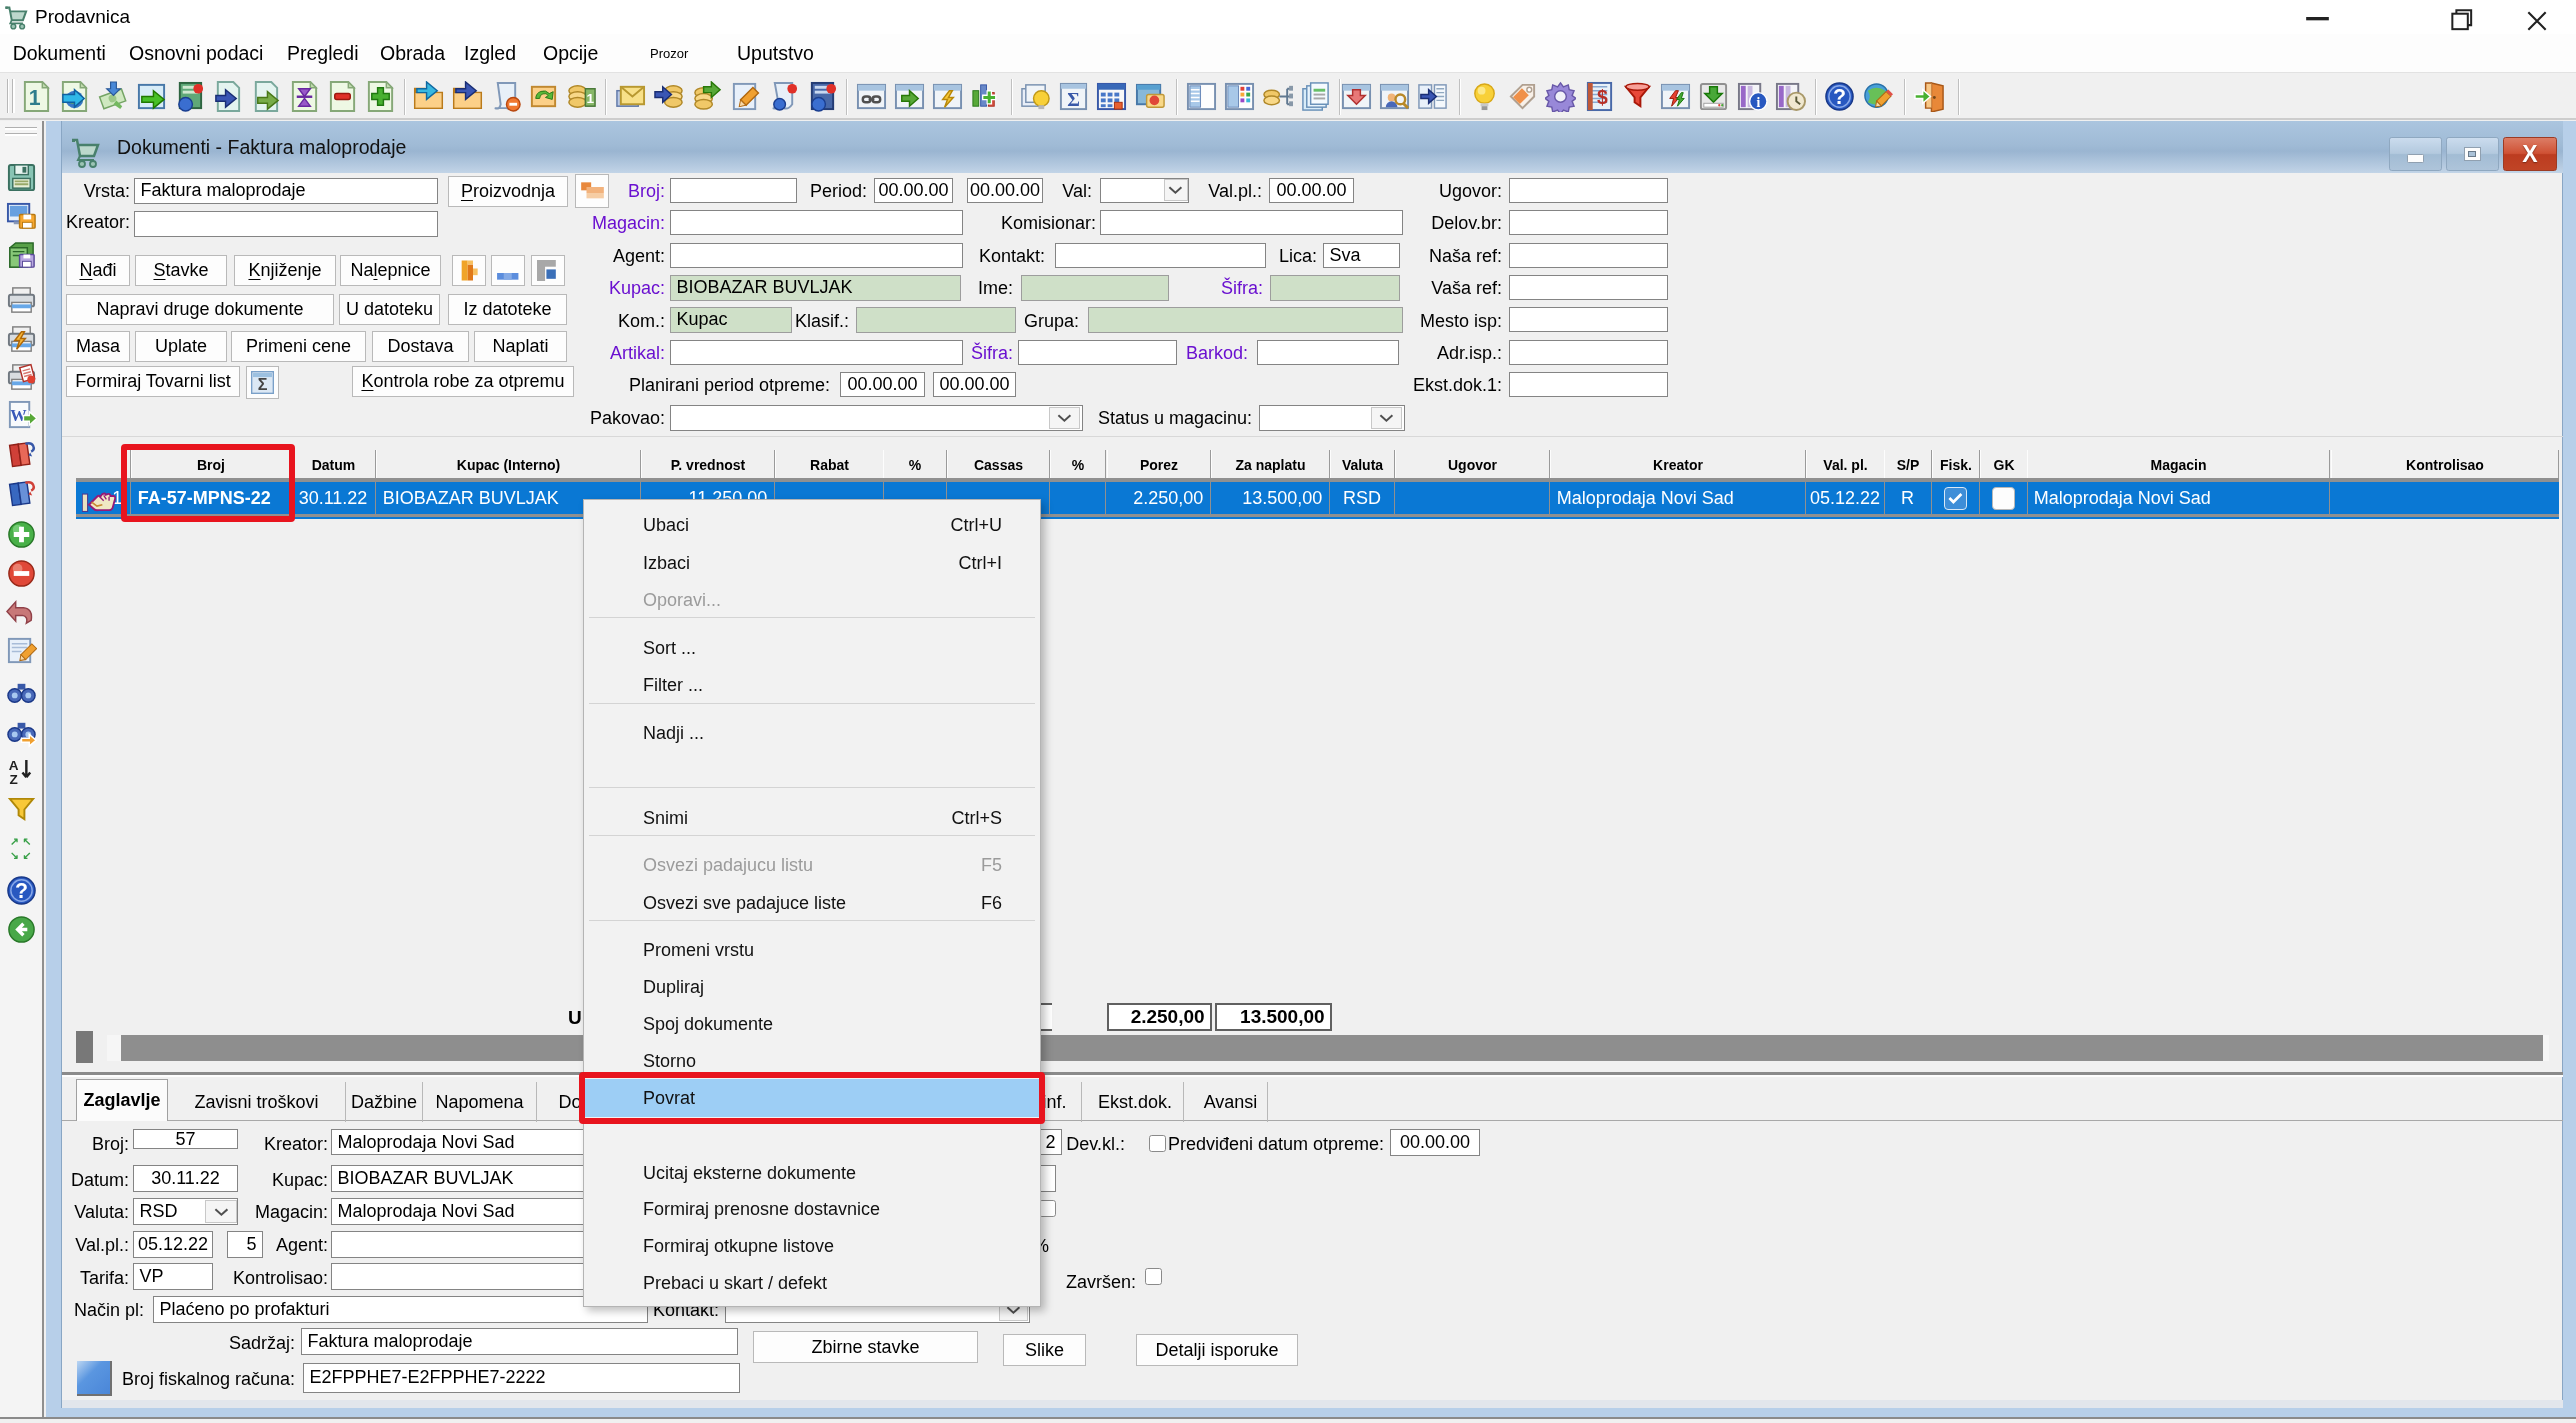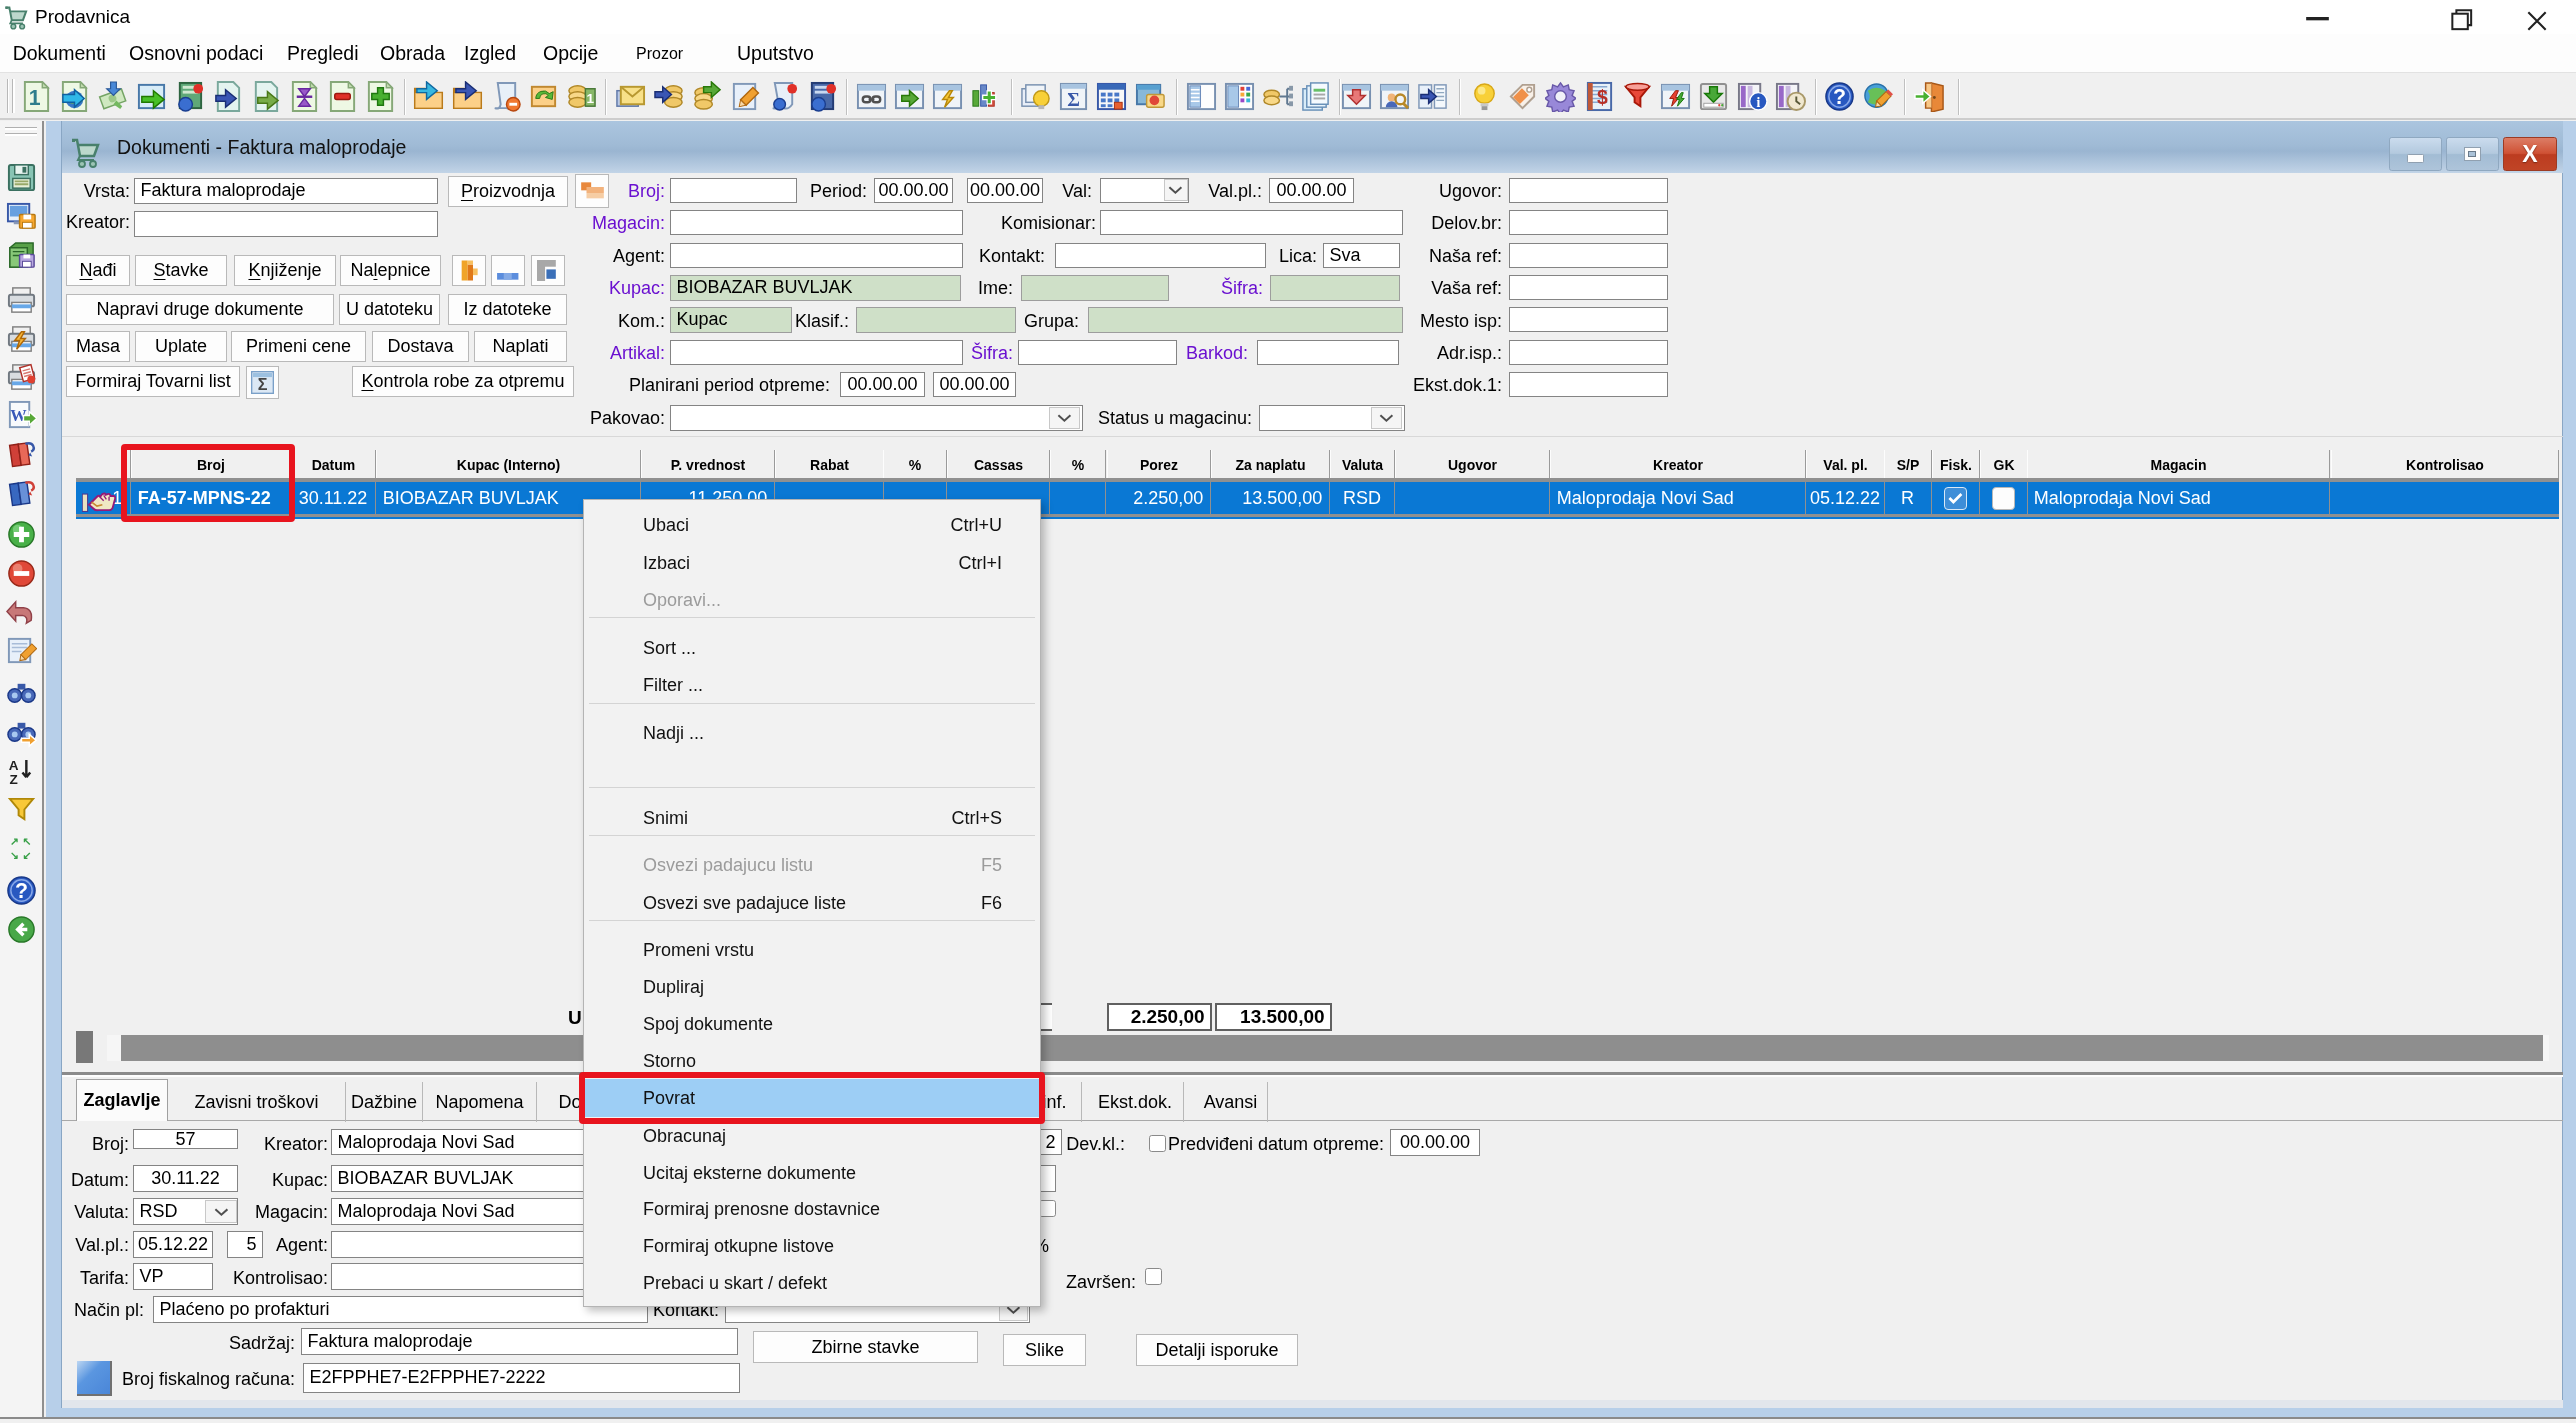--- a/index.html
+++ b/index.html
@@ -51,21 +51,21 @@
       <path d="M2 2 L28 28 M28 2 L2 28" stroke="#222" stroke-width="3.2"></path>
     </svg>
 
 <div class="ab" style="left:0;top:34px;width:2576px;height:40px;background:#fdfdfd"></div>
 <div class="ab flex" style="left:12.7px;top:34px;height:39px;font-size:19.5px">Dokumenti</div>
 <div class="ab flex" style="left:129px;top:34px;height:39px;font-size:19.5px">Osnovni podaci</div>
 <div class="ab flex" style="left:287px;top:34px;height:39px;font-size:19.5px">Pregledi</div>
 <div class="ab flex" style="left:380px;top:34px;height:39px;font-size:19.5px">Obrada</div>
 <div class="ab flex" style="left:464px;top:34px;height:39px;font-size:19.5px">Izgled</div>
 <div class="ab flex" style="left:543px;top:34px;height:39px;font-size:19.5px">Opcije</div>
-<div class="ab flex" style="left:636px;top:34px;height:39px;font-size:16px">Prozor</div>
+<div class="ab flex" style="left:650px;top:34px;height:39px;font-size:13px">Prozor</div>
 <div class="ab flex" style="left:737px;top:34px;height:39px;font-size:19.5px">Uputstvo</div>
 
 <div class="ab" style="left:0;top:72px;width:2576px;height:48px;background:#f0f0f0;border-top:1.3px solid #e2e2e2;border-bottom:2px solid #cdcdcd"></div>
 <div class="ab" style="left:6.7px;top:79px;width:2.7px;height:34px;background:#fff;border-left:1.3px solid #b8b8b8"></div>
 <div class="ab" style="left:12px;top:79px;width:2.7px;height:34px;background:#fff;border-left:1.3px solid #b8b8b8"></div>
 <svg width="0" height="0" style="position:absolute">
 <defs>
 <symbol id="doc" viewBox="0 0 32 32">
           <path d="M4 1 h18 l6 6 v24 h-24 z" fill="#eef8e4" stroke="#86a878" stroke-width="2"></path>
           <path d="M22 1 l6 6 h-6 z" fill="#c2dcb0" stroke="#86a878" stroke-width="1.5"></path>
@@ -1087,23 +1087,20 @@
         </div>
   <div class="mi" style="top:505px">
           <span class="txt">Spoj dokumente</span>
         </div>
   <div class="mi" style="top:542px">
           <span class="txt">Storno</span>
         </div>
   <div class="mi" style="top:579px;background:#9dcef5">
           <span class="txt">Povrat</span>
         </div>
-  <div class="mi" style="top:617px">
-          <span class="txt">Obracunaj</span>
-        </div>
   <div class="mi" style="top:654px">
           <span class="txt">Ucitaj eksterne dokumente</span>
         </div>
   <div class="mi" style="top:690px">
           <span class="txt">Formiraj prenosne dostavnice</span>
         </div>
   <div class="mi" style="top:727px">
           <span class="txt">Formiraj otkupne listove</span>
         </div>
   <div class="mi" style="top:764px">

